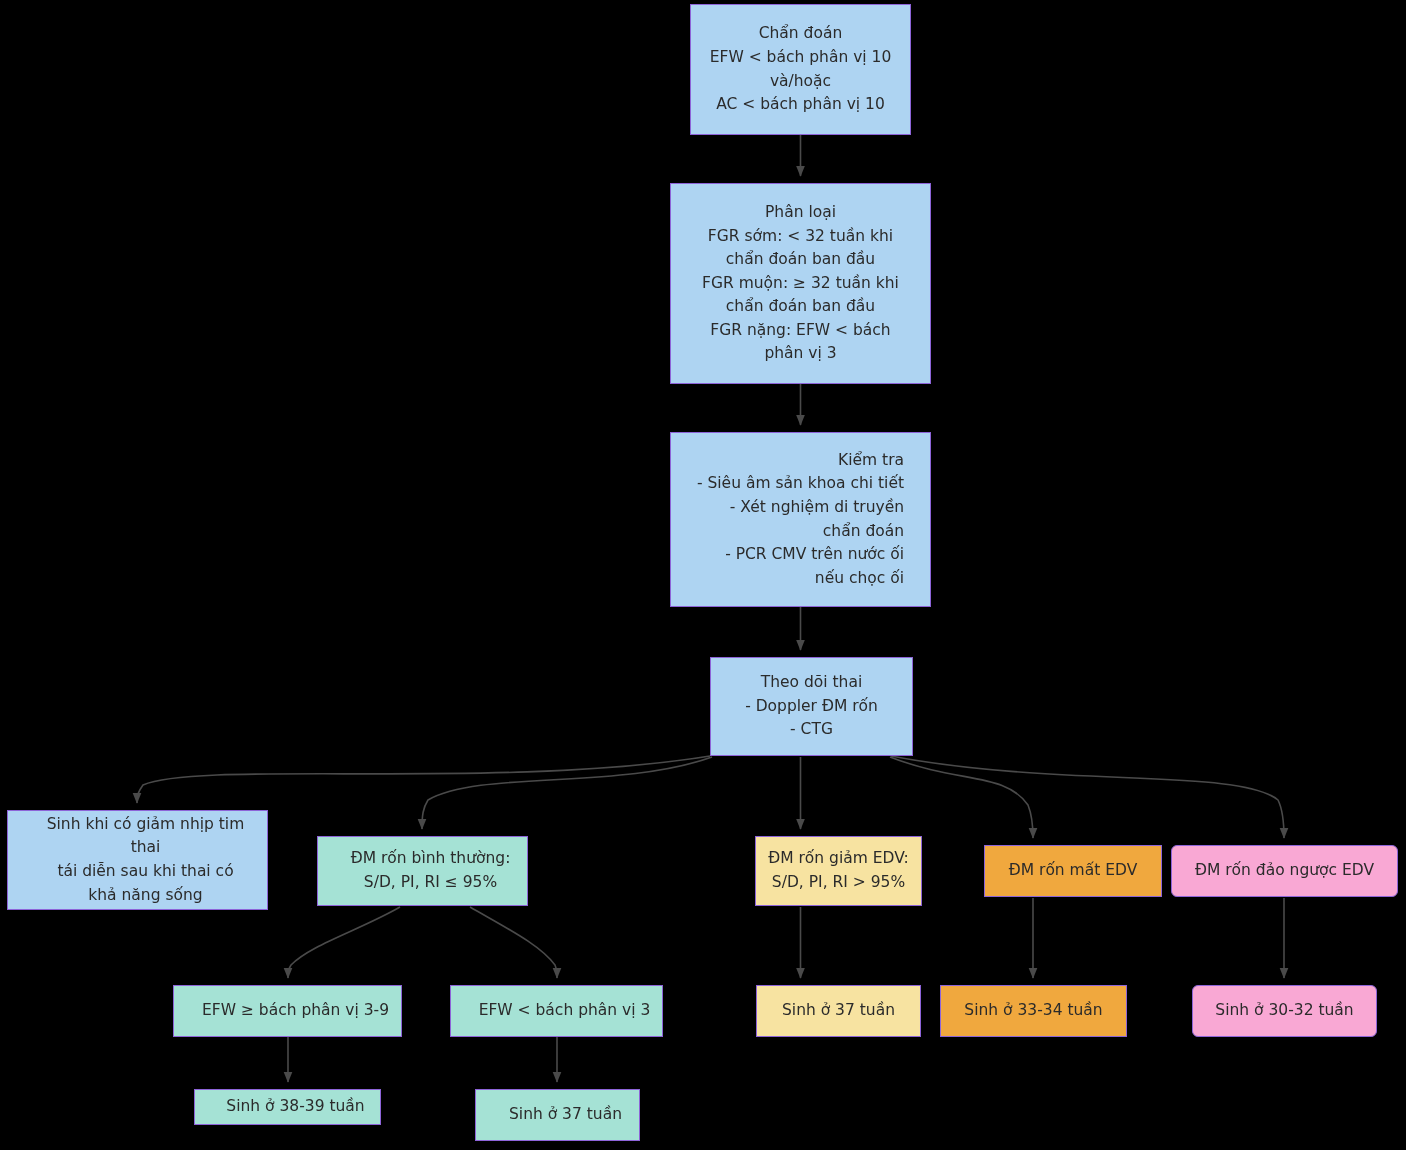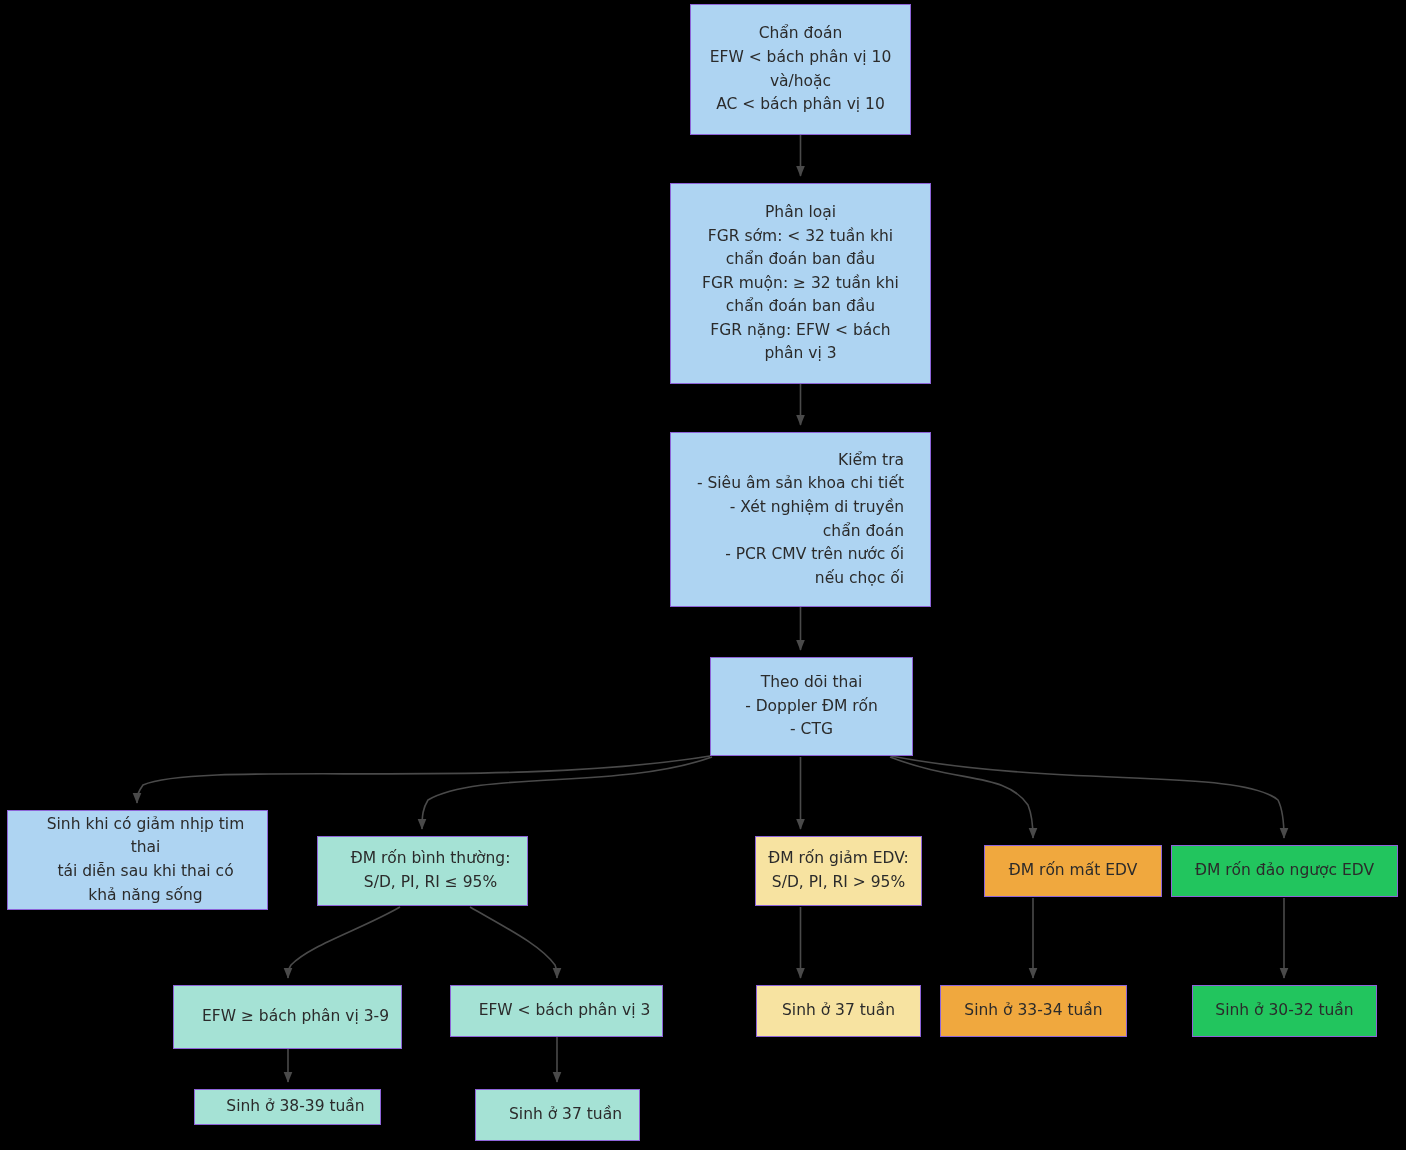--- a/index.html
+++ b/index.html
@@ -35,21 +35,21 @@
     font-size: 15.5px;
     line-height: 1.52;
     padding: 4px 8px;
     white-space: pre-line;
     z-index: 2;
   }
   .fill-blue   { background: #aed4f2; }
   .fill-green  { background: #a5e2d5; padding-left: 24px; }
   .fill-yellow { background: #f7e3a1; margin-left: 38px; }
   .fill-orange { background: #f0a83e; }
-  .fill-pink   { background: #22c55e; }
+  .fill-pink   { background: #f9a8d4; border-radius: 6px; }
 </style>
 </head>
 <body>
 
 <div id="canvas">
   <svg id="edges" viewBox="0 0 1406 1150" xmlns="http://www.w3.org/2000/svg">
     <defs>
       <marker id="arrowhead" markerWidth="9" markerHeight="9" refX="6.2" refY="3" orient="auto" markerUnits="strokeWidth">
         <path d="M0,0.3 L6.6,3 L0,5.7 z" fill="#4a4a4a"></path>
       </marker>
@@ -96,21 +96,21 @@
       <div class="node fill-blue" style="left: 7px; top: 810px; width: 261px; height: 100px; padding-left: 24px;">Sinh khi có giảm nhịp tim
 thai
 tái diễn sau khi thai có
 khả năng sống</div>
       <div class="node fill-green" style="left: 317px; top: 836px; width: 211px; height: 70px;">ĐM rốn bình thường:
 S/D, PI, RI ≤ 95%</div>
       <div class="node fill-yellow" style="left: 717px; top: 836px; width: 167px; height: 70px;">ĐM rốn giảm EDV:
 S/D, PI, RI &gt; 95%</div>
       <div class="node fill-orange" style="left: 944px; top: 845px; width: 178px; height: 52px; margin-left: 40px;">ĐM rốn mất EDV</div>
       <div class="node fill-pink" style="left: 1171px; top: 845px; width: 227px; height: 52px;">ĐM rốn đảo ngược EDV</div>
-      <div class="node fill-green" style="left: 173px; top: 985px; width: 229px; height: 64px;">EFW ≥ bách phân vị 3-9</div>
+      <div class="node fill-green" style="left: 173px; top: 985px; width: 229px; height: 52px;">EFW ≥ bách phân vị 3-9</div>
       <div class="node fill-green" style="left: 450px; top: 985px; width: 213px; height: 52px;">EFW &lt; bách phân vị 3</div>
       <div class="node fill-yellow" style="left: 718px; top: 985px; width: 165px; height: 52px;">Sinh ở 37 tuần</div>
       <div class="node fill-orange" style="left: 940px; top: 985px; width: 187px; height: 52px;">Sinh ở 33-34 tuần</div>
       <div class="node fill-pink" style="left: 1192px; top: 985px; width: 185px; height: 52px;">Sinh ở 30-32 tuần</div>
       <div class="node fill-green" style="left: 194px; top: 1089px; width: 187px; height: 36px;">Sinh ở 38-39 tuần</div>
       <div class="node fill-green" style="left: 475px; top: 1089px; width: 165px; height: 52px;">Sinh ở 37 tuần</div>
     </div>
 </div>
 
 </body></html>

